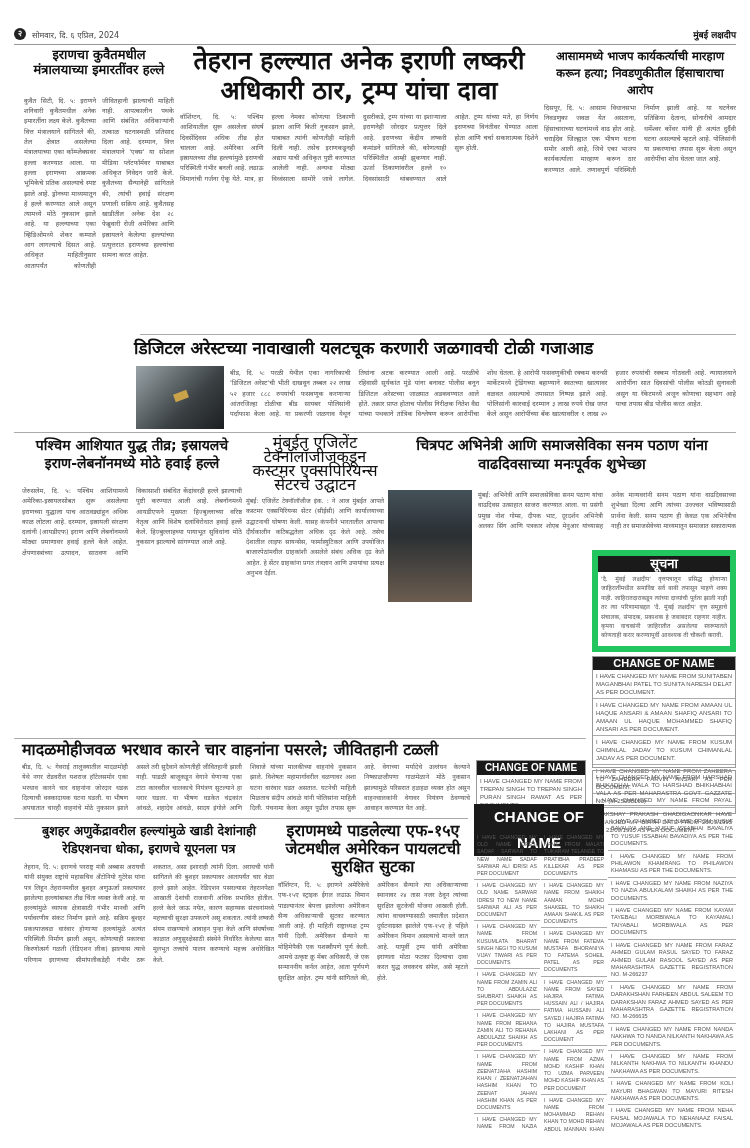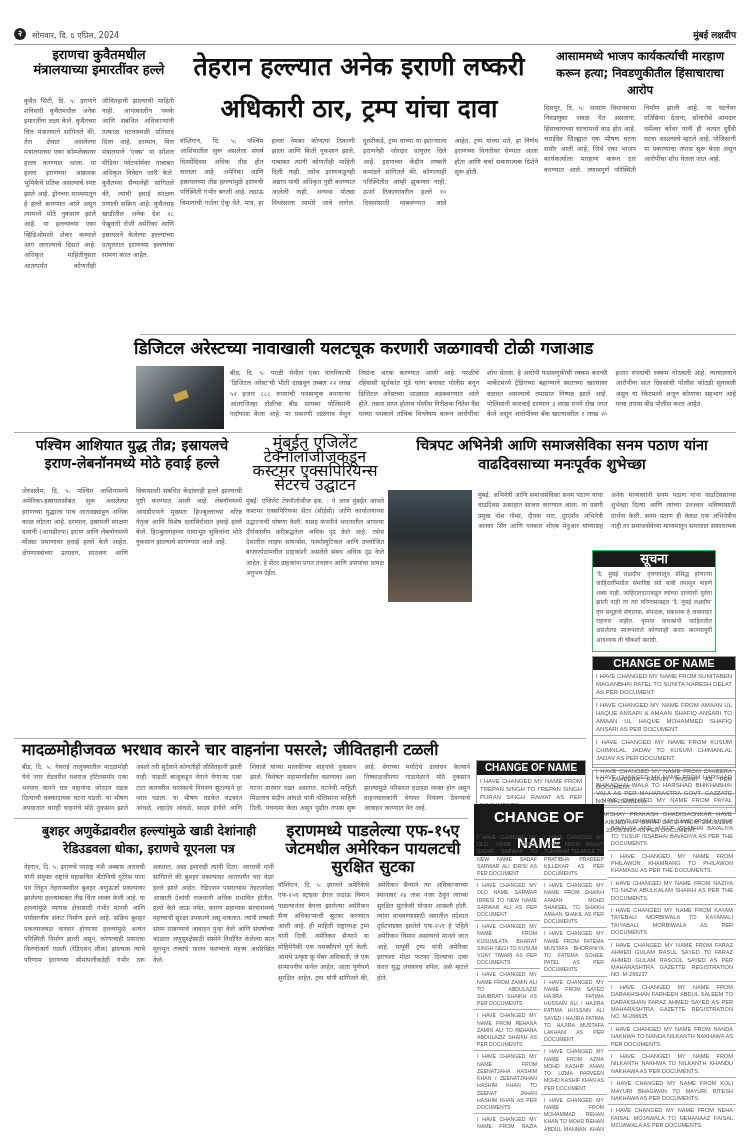--- a/index.html
+++ b/index.html
@@ -24,21 +24,21 @@
   <span style="position:absolute;right:0;top:0;font-size:9px;font-weight:bold;color:#111;">मुंबई लक्षदीप</span>
 </div>
 <div class="rule" style="left:14px;top:44px;width:722px;background:#999;"></div>
 
 <div class="abs" style="left:24px;top:48px;width:150px;height:290px;">
   <h2 class="hd" style="font-size:13px;margin-bottom:18px;">इराणचा कुवैतमधील मंत्रालयाच्या इमारतींवर हल्ले</h2>
   <div class="body-text cols2" style="height:270px;column-gap:6px;font-size:6.5px;line-height:10.3px;">कुवैत सिटी, दि. ५: इराणने शनिवारी कुवैतमधील अनेक इमारतींना लक्ष्य केले. कुवैतच्या वित्त मंत्रालयाने सांगितले की, तेल क्षेत्रात असलेल्या मंत्रालयाच्या एका कॉम्प्लेक्सवर हल्ला करण्यात आला. या हल्ला इराणच्या आक्रमक भूमिकेचे प्रतिक असल्याचे स्पष्ट झाले आहे. ड्रोनच्या माध्यमातून हे हल्ले करण्यात आले असून त्यामध्ये मोठे नुकसान झाले आहे. या हल्ल्याच्या एका व्हिडिओमध्ये शेकर कम्पाले आग लागल्याचे दिसत आहे. अधिकृत माहितीनुसार आतापर्यंत कोणतीही जीवितहानी झाल्याची माहिती नाही. आपत्कालीन पथके आणि संबंधित अधिकाऱ्यांनी तत्काळ घटनास्थळी प्रतिसाद दिला आहे. दरम्यान, वित्त मंत्रालयाने 'एक्स' या सोशल मीडिया प्लॅटफॉर्मवर याबाबत अधिकृत निवेदन जारी केले. कुवैतच्या सैन्यानेही सांगितले की, त्यांची हवाई संरक्षण प्रणाली सक्रिय आहे. कुवैतसह खाडीतील अनेक देश २८ फेब्रुवारी रोजी अमेरिका आणि इस्रायलने केलेल्या हल्ल्यांच्या प्रत्युत्तरात इराणच्या हल्ल्यांचा सामना करत आहेत.</div>
 </div>
 
 <div class="abs" style="left:180px;top:46px;width:358px;height:290px;">
-  <h1 class="hd" style="font-size:25px;line-height:42px;margin-bottom:6px;">तेहरान हल्ल्यात अनेक इराणी लष्करी अधिकारी ठार, ट्रम्प यांचा दावा</h1>
+  <h1 class="hd" style="font-size:25px;line-height:30px;margin-bottom:6px;">तेहरान हल्ल्यात अनेक इराणी लष्करी अधिकारी ठार, ट्रम्प यांचा दावा</h1>
   <div class="body-text cols4" style="height:222px;font-size:6.5px;line-height:10.3px;">वॉशिंग्टन, दि. ५: पश्चिम आशियातील सुरू असलेला संघर्ष दिवसेंदिवस अधिक तीव्र होत चालला आहे. अमेरिका आणि इस्रायलच्या तीव्र हल्ल्यांमुळे इराणची परिस्थिती गंभीर बनली आहे. लढाऊ विमानांची गर्जना ऐकू येते. मात्र, हा हल्ला नेमका कोणत्या ठिकाणी झाला आणि किती नुकसान झाले, याबाबत त्यांनी कोणतीही माहिती दिली नाही. तसेच इराणकडूनही अद्याप याची अधिकृत पुष्टी करण्यात आलेली नाही. अन्यथा मोठ्या विध्वंसाला सामोरे जावे लागेल. दुसरीकडे, ट्रम्प यांच्या या इशाऱ्याला इराणनेही जोरदार प्रत्युत्तर दिले आहे. इराणच्या केंद्रीय लष्करी कमांडने सांगितले की, कोणत्याही परिस्थितीत आम्ही झुकणार नाही. ऊर्जा ठिकाणांवरील हल्ले १० दिवसांसाठी थांबवण्यात आले आहेत. ट्रम्प यांच्या मते, हा निर्णय इराणच्या विनंतीवर घेण्यात आला होता आणि चर्चा सकारात्मक दिशेने सुरू होती.</div>
 </div>
 
 <div class="abs" style="left:544px;top:48px;width:192px;height:285px;">
   <h2 class="hd" style="font-size:11.5px;line-height:17px;margin-bottom:4px;">आसाममध्ये भाजप कार्यकर्त्याची मारहाण करून हत्या; निवडणुकीतील हिंसाचाराचा आरोप</h2>
   <div class="body-text cols2" style="height:222px;font-size:6.5px;line-height:10.3px;">दिसपूर, दि. ५: आसाम विधानसभा निवडणुका जवळ येत असताना, हिंसाचाराच्या घटनांमध्ये वाढ होत आहे. चराईदेव जिल्ह्यात एक भीषण घटना समोर आली आहे, जिथे एका भाजप कार्यकर्त्याला मारहाण करून ठार करण्यात आले. तणावपूर्ण परिस्थिती निर्माण झाली आहे. या घटनेवर प्रतिक्रिया देताना, सोनारीचे आमदार धर्मेश्वर कोंवर यांनी ही अत्यंत दुर्दैवी घटना असल्याचे म्हटले आहे. पोलिसांनी या प्रकरणाचा तपास सुरू केला असून आरोपींचा शोध घेतला जात आहे.</div>
 </div>
 
 <div class="rule" style="left:140px;top:334px;width:596px;background:#aaa;"></div>
 
@@ -61,21 +61,21 @@
   <h2 class="hd" style="font-size:16px;line-height:14px;margin-bottom:4px;font-weight:normal;">मुंबईत एजिलेंट टेक्नॉलॉजीजकडून कस्टमर एक्सपिरियन्स सेंटरचे उद्घाटन</h2>
   <div class="body-text" style="height:240px;font-size:6.3px;line-height:10.3px;">मुंबई: एजिलेंट टेक्नॉलॉजीज इंक. : ने आज मुंबईत आपले कस्टमर एक्सपिरियन्स सेंटर (सीईसी) आणि कार्यालयाच्या उद्घाटनाची घोषणा केली. यासह कंपनीने भारतातील आपल्या दीर्घकालीन कटिबद्धतेला अधिक दृढ केले आहे. तसेच देशातील लाइफ सायन्सेस, फार्मास्युटिकल आणि उपयोजित बाजारपेठांमधील ग्राहकांशी असलेले संबंध अधिक दृढ केले आहेत. हे सेंटर ग्राहकांना प्रगत तंत्रज्ञान आणि उपायांचा प्रत्यक्ष अनुभव देईल.</div>
 </div>
 
 <div class="abs" style="left:388px;top:436px;width:348px;height:108px;">
   <h2 class="hd" style="font-size:14.5px;line-height:19px;">चित्रपट अभिनेत्री आणि समाजसेविका सनम पठाण यांना वाढदिवसाच्या मनःपूर्वक शुभेच्छा</h2>
 </div>
 <div class="photo" style="position:absolute;left:388px;top:490px;width:84px;height:112px;background:linear-gradient(180deg,#445158,#2a2f33 40%,#6b5d4f);"></div>
 <div class="body-text cols2" style="position:absolute;left:478px;top:490px;width:258px;height:46px;font-size:6.3px;line-height:10.3px;">मुंबई: अभिनेत्री आणि समाजसेविका सनम पठाण यांचा वाढदिवस उत्साहात साजरा करण्यात आला. या प्रसंगी प्रमुख नोश गोम्स, दीपक भाट, दूरदर्शन अभिनेत्री अलका सिंग आणि पत्रकार शोएब मेनुआर यांच्यासह अनेक मान्यवरांनी सनम पठाण यांना वाढदिवसाच्या शुभेच्छा दिल्या आणि त्यांच्या उज्ज्वल भविष्यासाठी प्रार्थना केली. सनम पठाण ही केवळ एक अभिनेत्रीच नाही तर समाजसेवेच्या माध्यमातून समाजात सकारात्मक बदल घडवून आणण्यासाठीही सातत्याने कार्यरत आहे. आम्ही प्रार्थना करतो की अल्लाह तिला सुखी ठेवो, तिला उत्तम आरोग्य, यश देवो आणि तिचे जीवन आनंदाने भरून जावो.</div>
 
-<div class="abs" style="left:592px;top:550px;width:124px;height:102px;border:1px solid #22c55e;">
+<div class="abs" style="left:592px;top:550px;width:144px;height:102px;border:6px solid #22c55e;">
   <div class="cn-title" style="font-size:13px;line-height:16px;font-family:'DejaVu Sans',sans-serif;">सूचना</div>
   <div class="body-text" style="padding:2px 3px;height:82px;font-size:6px;line-height:9.4px;">'दै. मुंबई लक्षदीप' वृत्तपत्रातून प्रसिद्ध होणाऱ्या जाहिरातींमधील समाविष्ट सर्व बाबी तपासून पाहणे शक्य नाही. जाहिरातदाराकडून त्यांच्या दाव्यांची पूर्तता झाली नाही तर त्या परिणामाबद्दल 'दै. मुंबई लक्षदीप' वृत्त समूहाचे संचालक, संपादक, प्रकाशक हे जबाबदार राहणार नाहीत. कृपया वाचकांनी जाहिरातीत असलेल्या स्वरूपातले कोणताही करार करण्यापूर्वी आवश्यक ती चौकशी करावी.</div>
 </div>
 
 <div class="abs cn-box" style="left:592px;top:656px;width:144px;height:112px;">
   <div class="cn-title" style="font-size:11px;line-height:13px;">CHANGE OF NAME</div>
   <div class="cn-item">I HAVE CHANGED MY NAME FROM SUNITABEN MAGANBHAI PATEL TO SUNITA NARESH DELAT AS PER DOCUMENT.</div>
   <div class="cn-item">I HAVE CHANGED MY NAME FROM AMAAN UL HAQUE ANSARI &amp; AMAAN SHAFIQ ANSARI TO AMAAN UL HAQUE MOHAMMED SHAFIQ ANSARI AS PER DOCUMENT.</div>
   <div class="cn-item">I HAVE CHANGED MY NAME FROM KUSUM CHIMNLAL JADAV TO KUSUM CHIMANLAL JADAV AS PER DOCUMENT.</div>
   <div class="cn-item">I HAVE CHANGED MY NAME FROM ZAHEERA TO ZAHEERA PARVIN ANSARI AS PER DOCUMENT.</div>
@@ -93,21 +93,21 @@
 </div>
 
 <div class="abs cn-box" style="left:476px;top:760px;width:110px;height:50px;">
   <div class="cn-title" style="font-size:10px;line-height:14px;">CHANGE OF NAME</div>
   <div style="padding:2px 3px;text-align:justify;">I HAVE CHANGED MY NAME FROM TREPAN SINGH TO TREPAN SINGH PURAN SINGH RAWAT AS PER DOCUMENTS</div>
 </div>
 
 <div class="rule" style="left:14px;top:818px;width:454px;background:#aaa;"></div>
 
 <div class="abs" style="left:24px;top:822px;width:250px;height:300px;">
-  <h2 class="hd" style="font-size:12.5px;line-height:18px;margin-bottom:4px;">बुशहर अणुकेंद्रावरील हल्ल्यांमुळे खाडी देशांनाही रेडिउडवला धोका, इराणचे यूएनला पत्र</h2>
+  <h2 class="hd" style="font-size:12.5px;line-height:18px;margin-bottom:4px;">बुशहर अणुकेंद्रावरील हल्ल्यांमुळे खाडी देशांनाही रेडिएशनचा धोका, इराणचे यूएनला पत्र</h2>
   <div class="body-text cols2" style="height:240px;font-size:6.3px;line-height:10.3px;">तेहरान, दि. ५: इराणचे परराष्ट्र मंत्री अब्बास अराघची यांनी संयुक्त राष्ट्रांचे महासचिव अँटोनियो गुटेरेस यांना पत्र लिहून तेहरानमधील बुशहर अणुऊर्जा प्रकल्पावर झालेल्या हल्ल्यांबाबत तीव्र चिंता व्यक्त केली आहे. या हल्ल्यांमुळे व्यापक क्षेत्रासाठी गंभीर मानवी आणि पर्यावरणीय संकट निर्माण झाले आहे. सक्रिय बुशहर प्रकल्पाजवळ वारंवार होणाऱ्या हल्ल्यांमुळे अत्यंत परिस्थिती निर्माण झाली असून, कोणत्याही प्रकारचा किरणोत्सर्ग गळती (रेडिएशन लीक) झाल्यास त्याचे परिणाम इराणच्या सीमांपलीकडेही गंभीर ठरू शकतात, असा इशाराही त्यांनी दिला. अराघची यांनी सांगितले की बुशहर प्रकल्पावर आतापर्यंत चार वेळा हल्ले झाले आहेत. रेडिएशन पसरल्यास तेहरानपेक्षा आखाती देशांची राजधानी अधिक प्रभावित होतील. हल्ले केले जाऊ नयेत, कारण सहाय्यक संरचनांमध्ये महत्त्वाची सुरक्षा उपकरणे असू शकतात. त्यांनी लष्करी संयम राखण्याचे आवाहन पुन्हा केले आणि संघर्षाच्या काळात अणुसुरक्षेसाठी संस्थेने निर्धारित केलेल्या सात मूलभूत तत्त्वांचे पालन करण्याचे महत्त्व अधोरेखित केले.</div>
 </div>
 
 <div class="abs" style="left:278px;top:822px;width:190px;height:300px;">
   <h2 class="hd" style="font-size:16px;line-height:18px;margin-bottom:4px;">इराणमध्ये पाडलेल्या एफ-१५ए जेटमधील अमेरिकन पायलटची सुरक्षित सुटका</h2>
   <div class="body-text cols2" style="height:240px;font-size:6.3px;line-height:10.3px;">वॉशिंग्टन, दि. ५: इराणने अमेरिकेचे एफ-१५ए स्ट्राइक ईगल लढाऊ विमान पाडल्यानंतर बेपत्ता झालेल्या अमेरिकन सैन्य अधिकाऱ्याची सुटका करण्यात आली आहे. ही माहिती राष्ट्राध्यक्ष ट्रम्प यांनी दिली. अमेरिकन सैन्याने या मोहिमेपैकी एक यशस्वीपणे पूर्ण केली. आमचे उत्कृष्ट क्रू मेंबर अधिकारी, जे एक सन्माननीय कर्नल आहेत, आता पूर्णपणे सुरक्षित आहेत. ट्रम्प यांनी सांगितले की, अमेरिकन सैन्याने त्या अधिकाऱ्याच्या स्थानावर २४ तास नजर ठेवून त्यांच्या सुरक्षित सुटकेची योजना आखली होती. त्यांना वाचवण्यासाठी जमातील प्रदेशात दुर्घटनाग्रस्त झालेले एफ-१५ए हे पहिले अमेरिकन विमान असल्याचे मानले जात आहे. यापूर्वी ट्रम्प यांनी अमेरिका इराणला मोठा फटका दिल्याचा दावा करत युद्ध लवकरच संपेल, असे म्हटले होते.</div>
 </div>
 
 <div class="abs" style="left:474px;top:804px;width:130px;height:26px;">
   <div class="cn-title" style="font-size:15px;line-height:26px;">CHANGE OF NAME</div>

